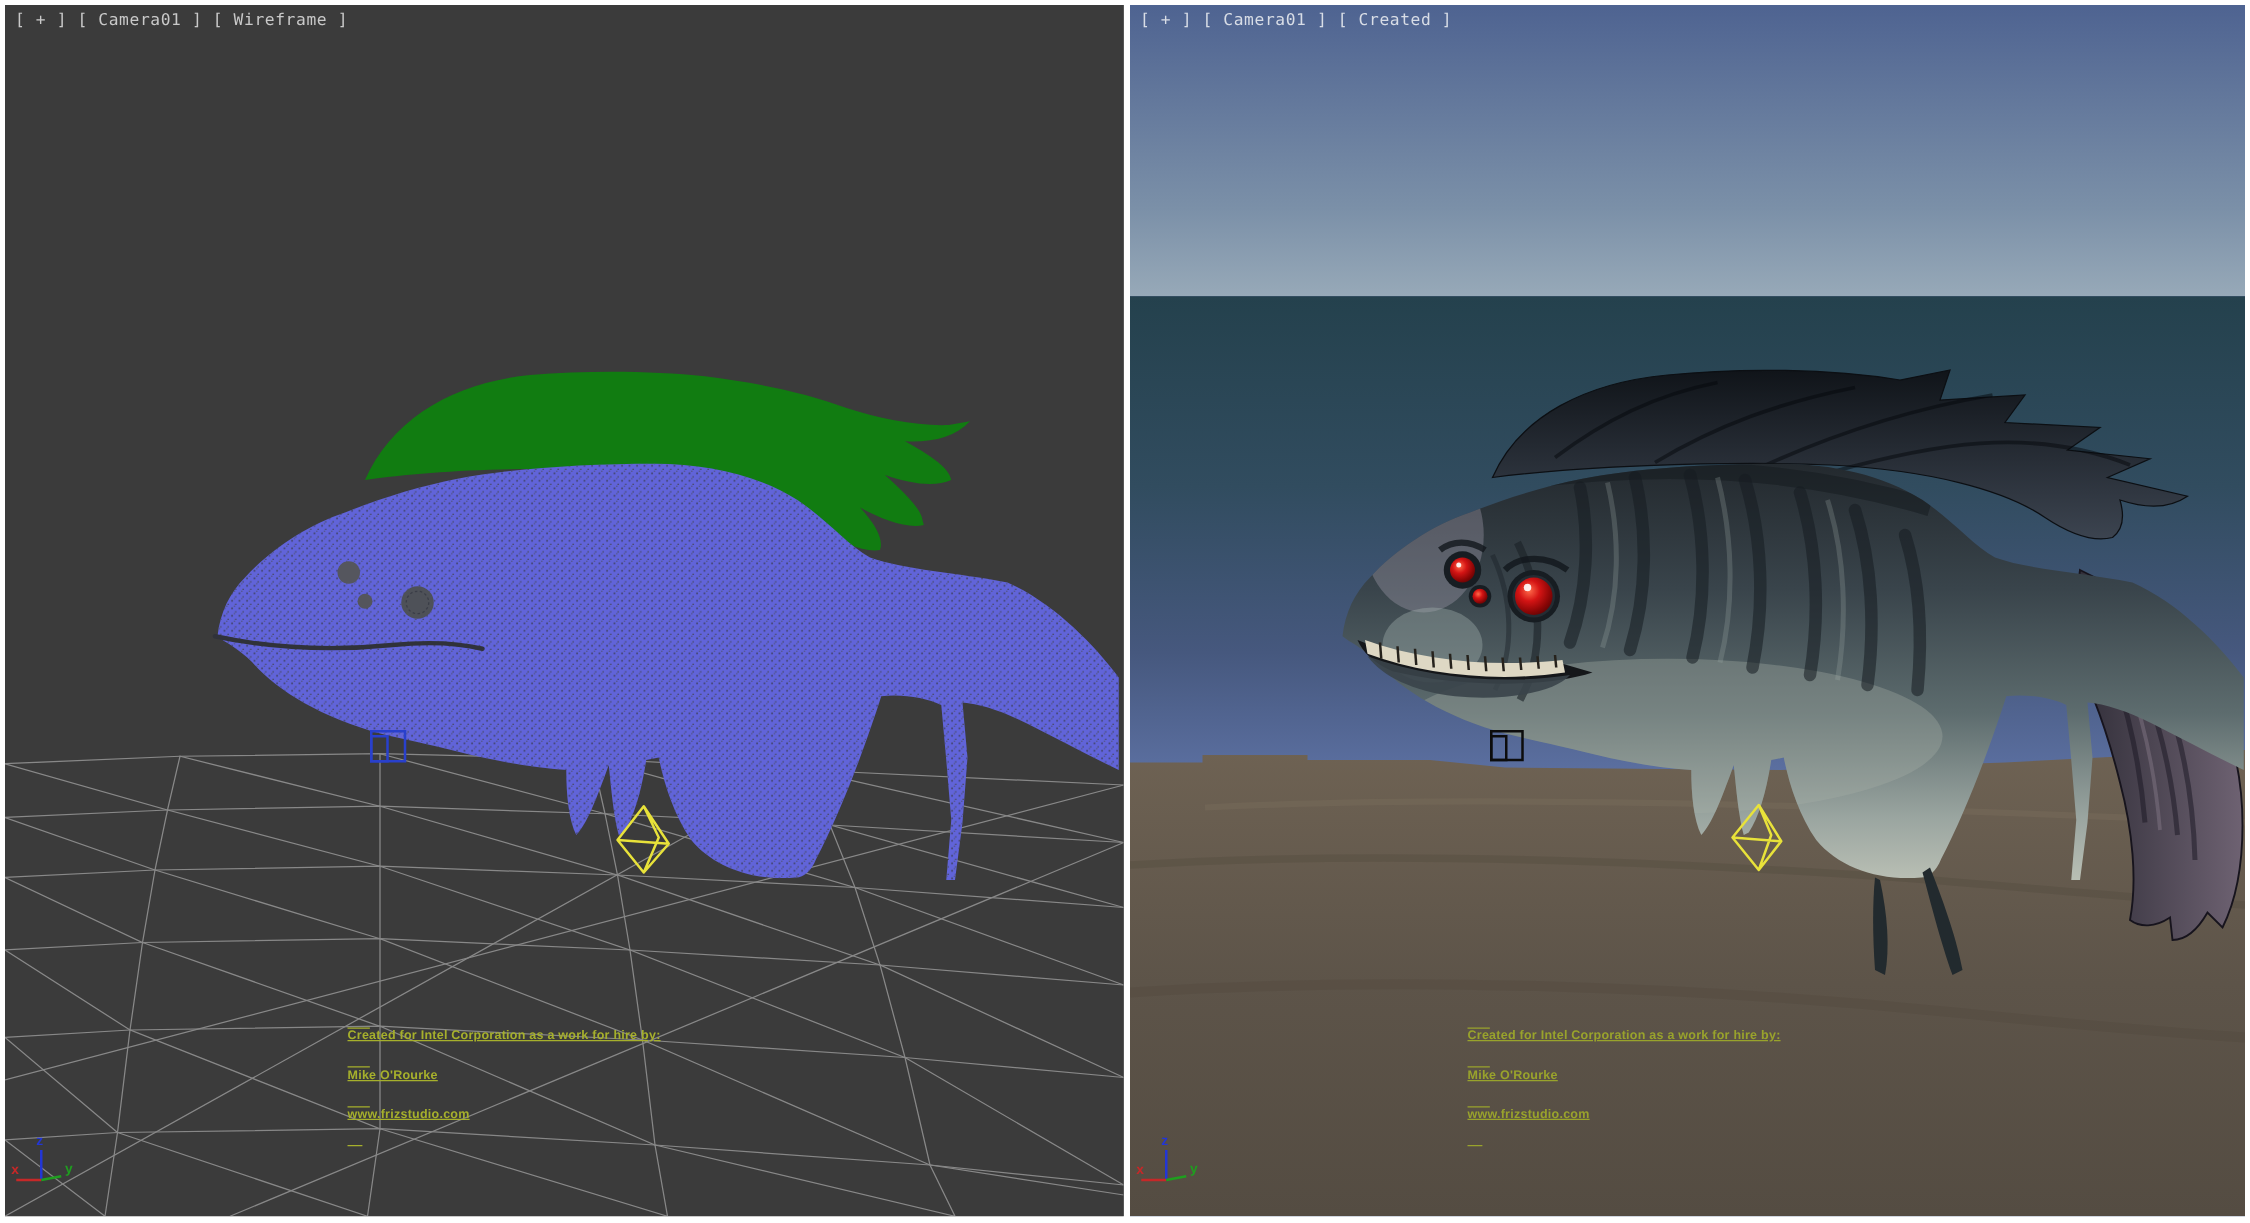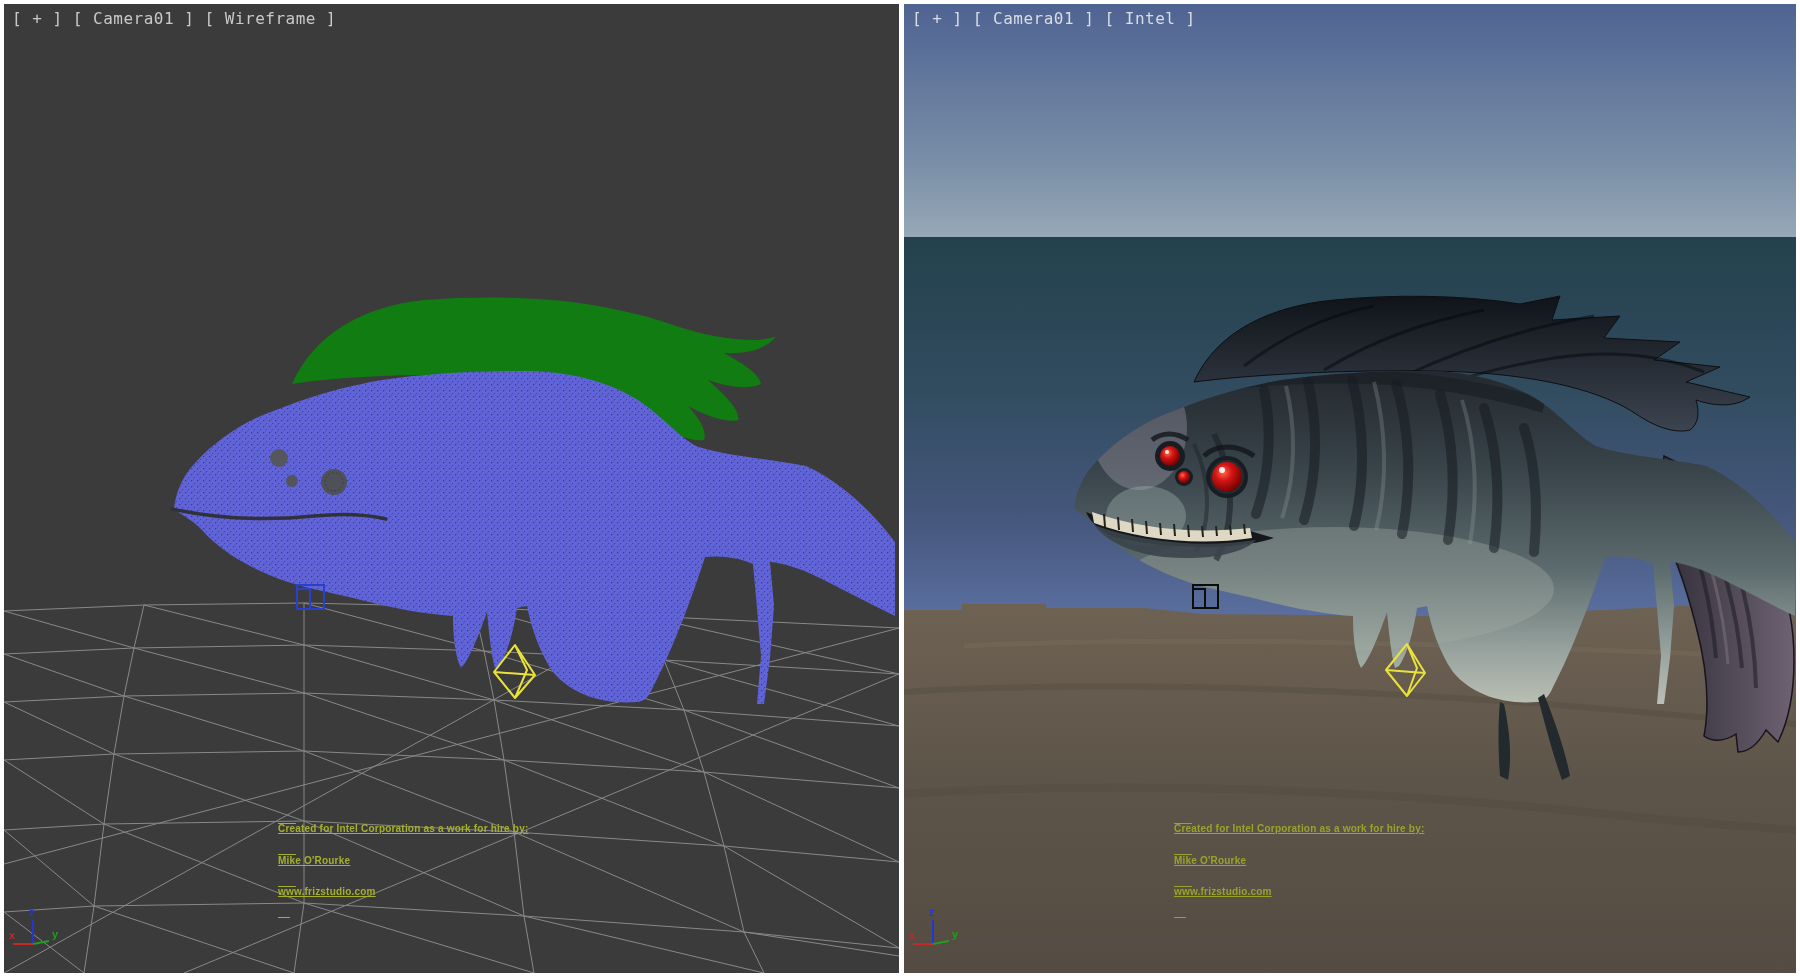--- a/index.html
+++ b/index.html
@@ -2,21 +2,21 @@
 <html><head>
 <meta charset="utf-8">
 <style>
   html,body{margin:0;padding:0;background:#ffffff;font-family:"Liberation Sans",sans-serif;}
   .canvas{position:relative;width:1800px;height:978px;background:#ffffff;overflow:hidden;}
   .viewport{position:absolute;top:4px;height:969px;overflow:hidden;}
   #vp-left{left:4px;width:895px;background:#3b3b3b;}
   #vp-right{left:904px;width:892px;background:#4e6391;}
   svg.scene{position:absolute;left:0;top:0;}
   .vp-label{position:absolute;top:5px;left:8px;z-index:6;cursor:pointer;
-            font-family:"DejaVu Sans Mono",monospace;font-size:16px;letter-spacing:.5px;white-space:pre;}
+            font-family:"DejaVu Sans Mono",monospace;font-size:13px;letter-spacing:.5px;white-space:pre;}
   #vp-left .vp-label{color:#c9c9c9;}
   #vp-right .vp-label{color:#d8dde6;}
   .watermark{position:absolute;z-index:5;pointer-events:none;font-size:10px;font-weight:700;
              line-height:10.5px;letter-spacing:.2px;white-space:pre;text-decoration:underline;}
   #vp-left .watermark{left:274px;top:799px;color:#a6b02c;}
   #vp-right .watermark{left:270px;top:799px;color:#99a32c;}
 </style>
 </head>
 <body>
 
@@ -254,21 +254,21 @@
       <g font-size="11" font-weight="bold" font-family="Liberation Sans, sans-serif">
         <line x1="29" y1="940" x2="29" y2="916" stroke="#2236d6" stroke-width="2"></line>
         <line x1="9" y1="940" x2="29" y2="940" stroke="#c62828" stroke-width="2"></line>
         <line x1="29" y1="940" x2="45" y2="937" stroke="#1f9e1f" stroke-width="2"></line>
         <text x="25" y="912" fill="#2236d6">z</text>
         <text x="5" y="935" fill="#c62828">x</text>
         <text x="48" y="934" fill="#1f9e1f">y</text>
       </g>
     </svg>
 
-    <div class="vp-label">[ + ] [ Camera01 ] [ Intel ]</div>
+    <div class="vp-label">[ + ] [ Camera01 ] [ Created ]</div>
     <div class="watermark">
       <div>Created for Intel Corporation as a work for hire by:</div>
       <div>Mike O'Rourke</div>
       <div>www.frizstudio.com</div>
     </div>
   </div>
 
 </div>
 
 </body></html>

